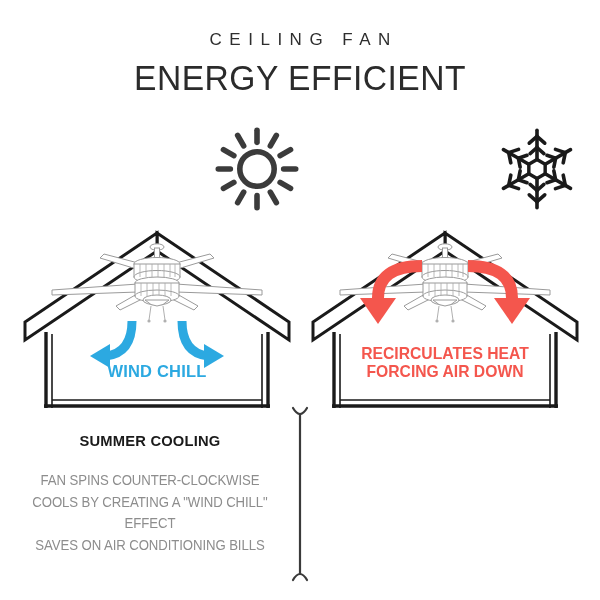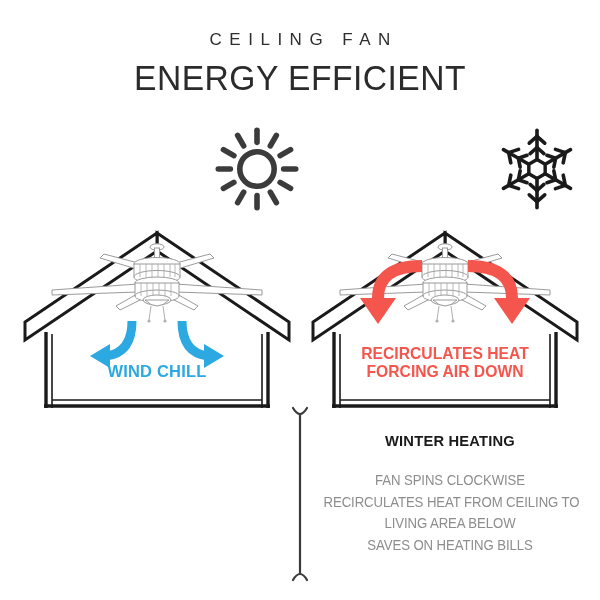--- a/index.html
+++ b/index.html
@@ -374,24 +374,24 @@
   </div>
 
   <div class="divider">
     <svg viewBox="0 0 30 180" xmlns="http://www.w3.org/2000/svg">
       <path d="M 8 4 Q 15 16 22 4" fill="none" stroke="#3a3a3a" stroke-width="2.2" stroke-linecap="round"></path>
       <line x1="15" y1="10" x2="15" y2="170" stroke="#3a3a3a" stroke-width="2.2"></line>
       <path d="M 8 176 Q 15 164 22 176" fill="none" stroke="#3a3a3a" stroke-width="2.2" stroke-linecap="round"></path>
     </svg>
   </div>
 
-
-  <div class="column right">
-    <div class="col-title">WINTER HEATING</div>
+  <div class="column left">
+    <div class="col-title">SUMMER COOLING</div>
     <div class="col-body">
-      <span>FAN SPINS CLOCKWISE</span>
-      <span>RECIRCULATES HEAT FROM CEILING TO</span>
-      <span>LIVING AREA BELOW</span>
-      <span>SAVES ON HEATING BILLS</span>
+      <span>FAN SPINS COUNTER-CLOCKWISE</span>
+      <span>COOLS BY CREATING A "WIND CHILL"</span>
+      <span>EFFECT</span>
+      <span>SAVES ON AIR CONDITIONING BILLS</span>
     </div>
   </div>
 
+
 </div>
 
 </body></html>

